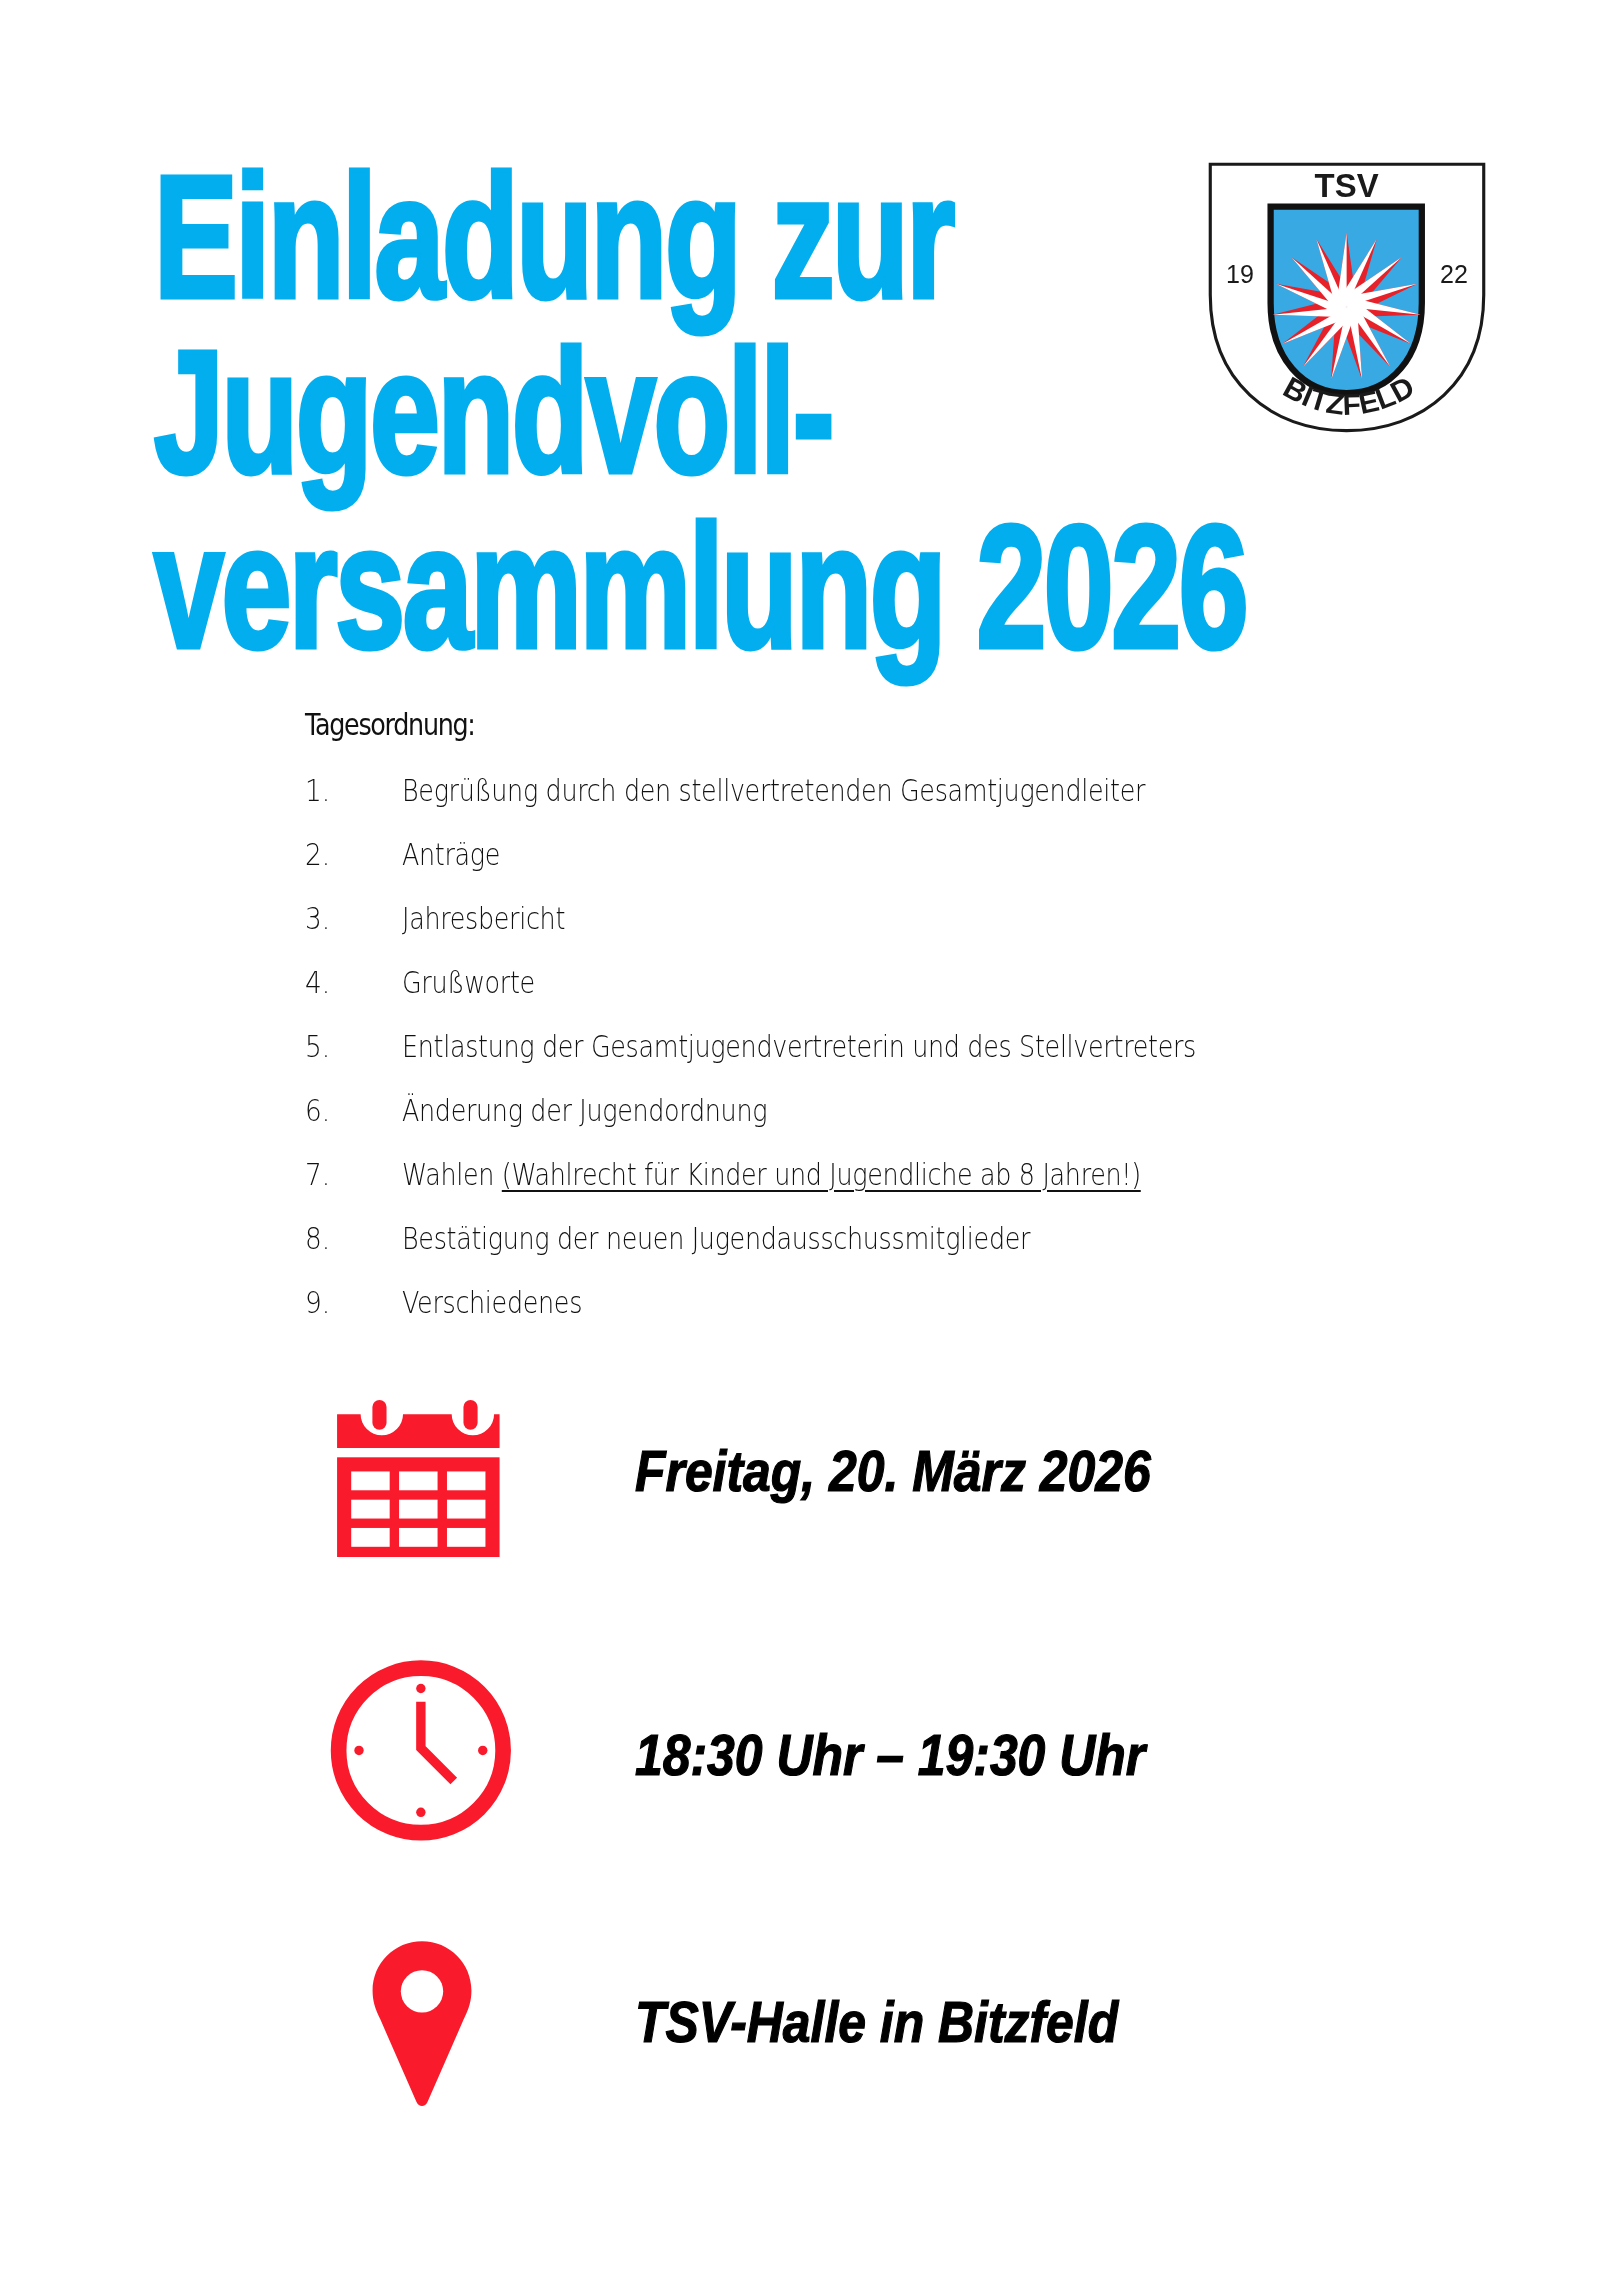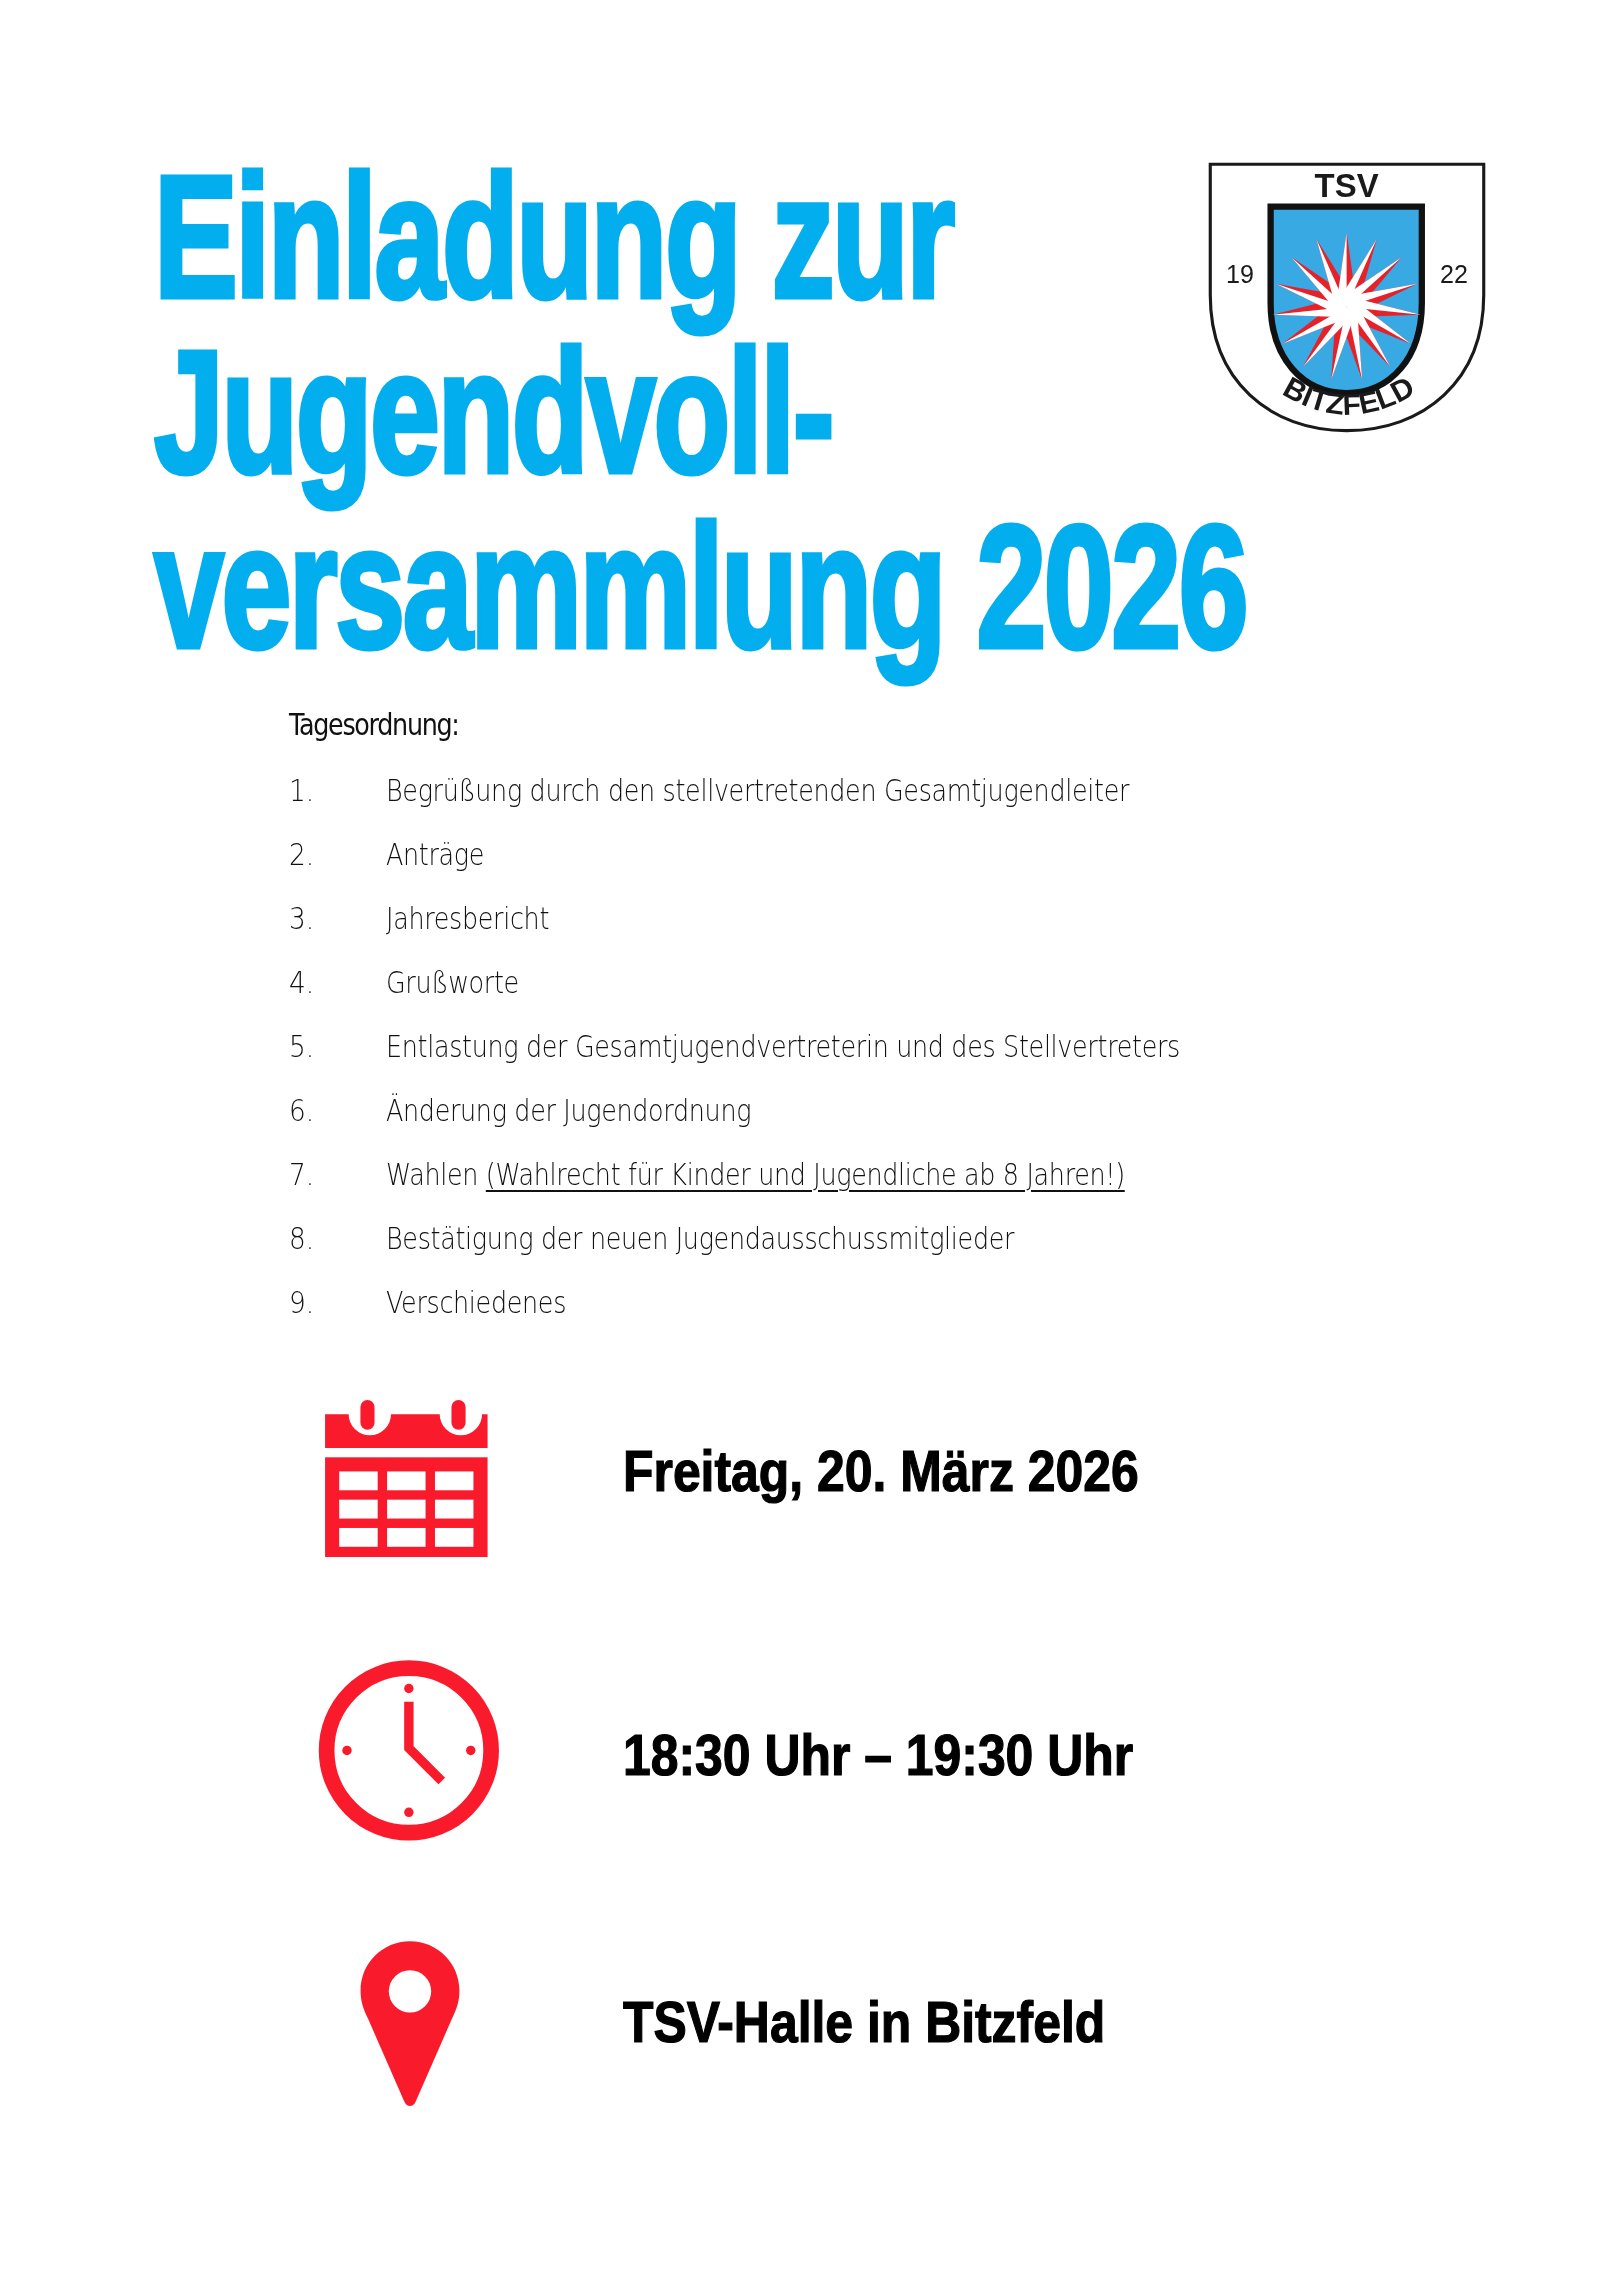--- a/index.html
+++ b/index.html
@@ -7,28 +7,28 @@
   .title {
     position: absolute; left: 154px; top: 149px; margin: 0;
     color: #03aeef; font-family: "Liberation Sans", sans-serif; font-weight: 900;
     font-size: 161px; line-height: 162px; letter-spacing: -3.1px;
     transform: scaleX(0.78) scaleY(1.08); transform-origin: left top;
     white-space: nowrap;
     -webkit-text-stroke: 4.7px #03aeef;
   }
   .title span { display: block; }
   .logo { position: absolute; left: 1204px; top: 158px; width: 286px; width: 286px; height: 286px; }
-  .agenda { position: absolute; left: 289px; top: 706px; font-family: "DejaVu Sans", sans-serif; color: #111; }
+  .agenda { position: absolute; left: 305px; top: 706px; font-family: "DejaVu Sans", sans-serif; color: #111; }
   .agenda-title { font-size: 31px; letter-spacing: -1.6px; transform: scaleX(0.82); transform-origin: left; margin: 0 0 15.7px 0; font-weight: 400; }
   .agenda ol { list-style: none; margin: 0; padding: 0; }
   .agenda li { height: 64px; display: flex; align-items: center; font-size: 31px; font-weight: 300; }
   .agenda .num { width: 97px; display: inline-block; transform: scaleX(0.85); transform-origin: left; }
   .agenda .txt { display: inline-block; transform: scaleX(0.82); transform-origin: left; white-space: nowrap; letter-spacing: -0.4px; }
   .agenda .note { text-decoration: underline; text-decoration-thickness: 2.4px; text-underline-offset: 4.7px; }
-  .info-row { position: absolute; left: 4px; width: 1334px; }
+  .info-row { position: absolute; left: 16px; width: 1334px; font-style: italic; }
   .info-icon { position: absolute; }
   .info-text {
     position: absolute; left: 619px; font-family: "Liberation Sans", sans-serif; font-weight: 900;
     font-size: 58px; color: #000; white-space: nowrap; transform: scaleX(0.86); transform-origin: left center;
     -webkit-text-stroke: 1.2px #000;
   }
 </style>
 </head>
 <body>
 

